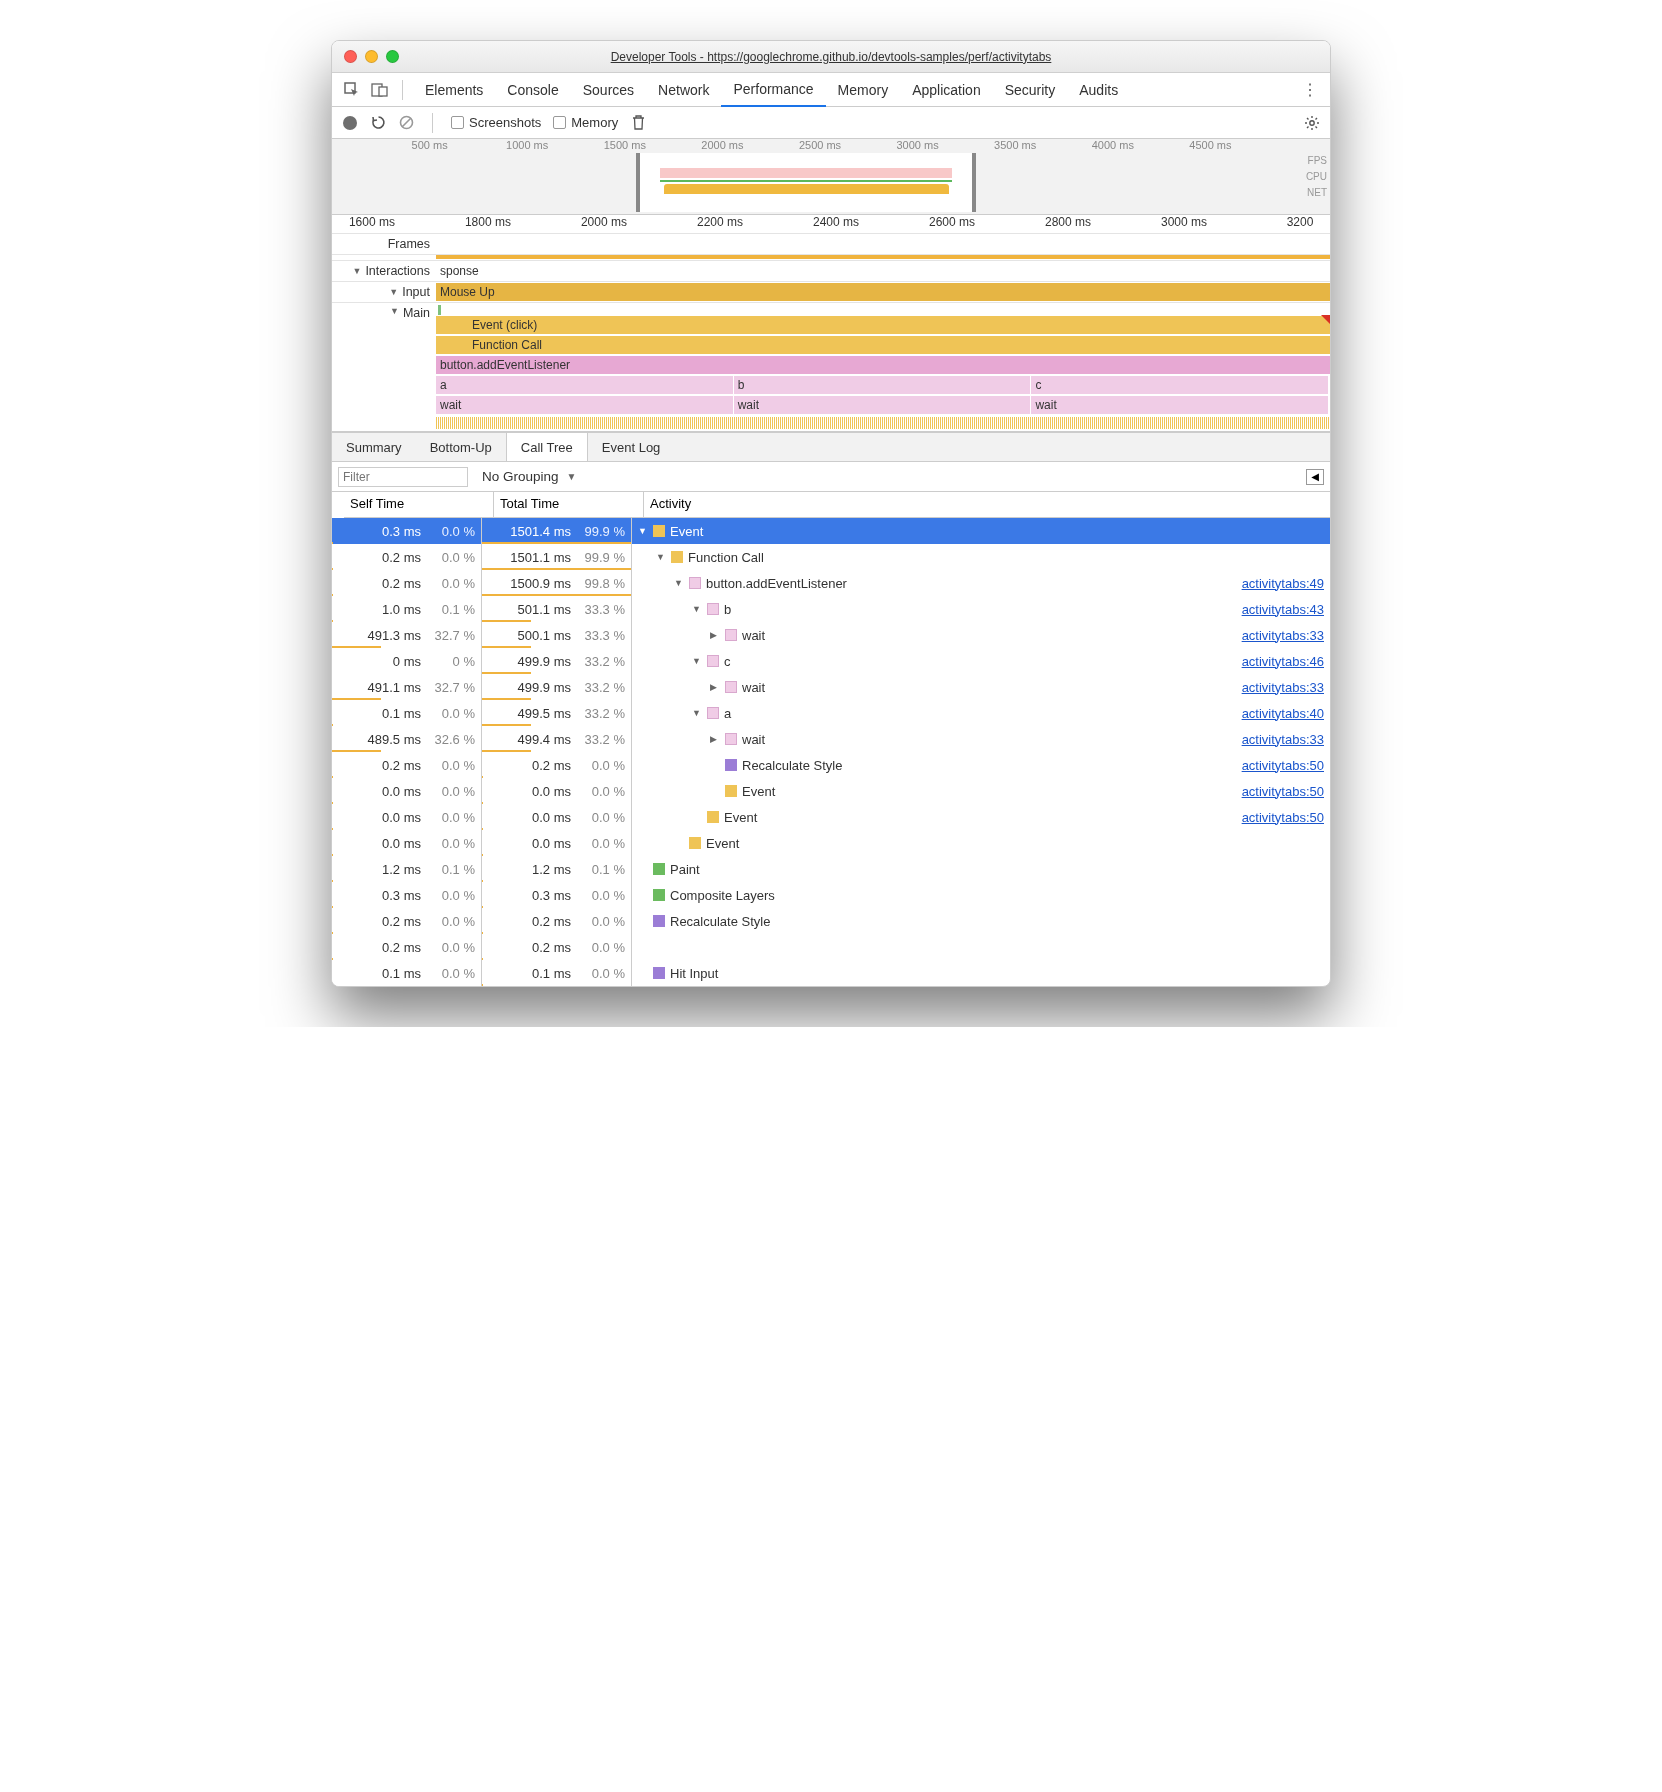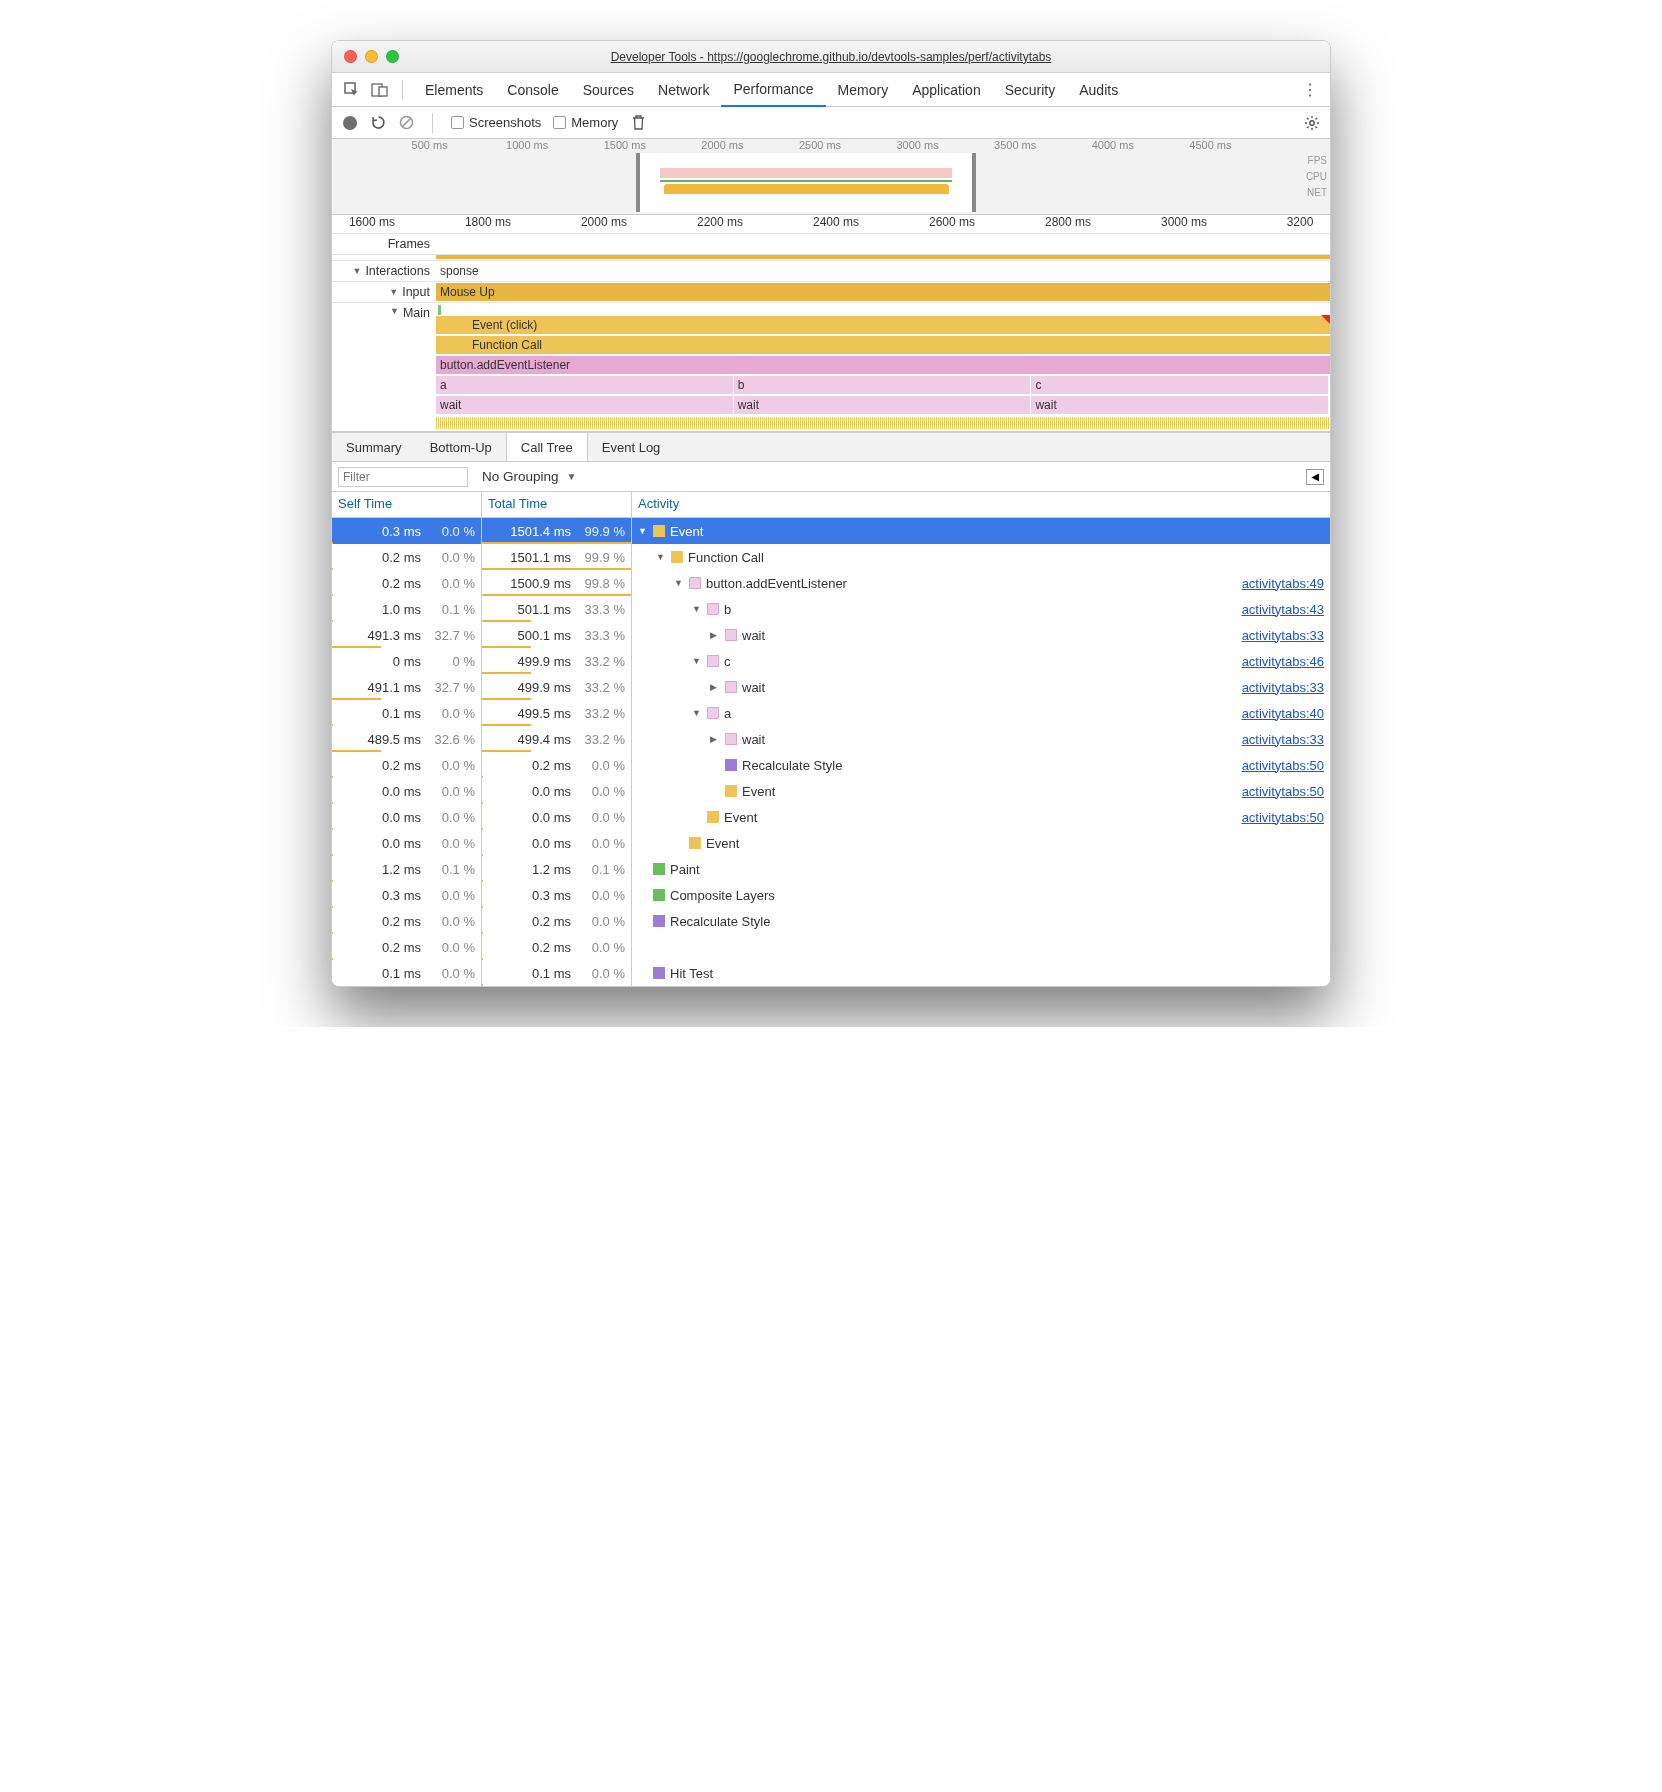--- a/index.html
+++ b/index.html
@@ -41,21 +41,21 @@
   .bar.green{background:#cfe8b8;} .bar.orange{background:#f0b33d;color:#fff0;} .bar.orange{color:#333;} .bar.yellow{background:#e6c55e;padding-left:36px;} .bar.pink{background:#e7a8d3;} .bar.pinkl{background:#f0cce6;}
   .main-stack{ display:flex; border-top:1px solid #e4e4e4;}
   .main-stack .track-body{ height:auto; padding:0;}
   .srow{ position:relative; height:20px; margin-bottom:0;}
   .bottom-tabs{ display:flex; height:30px; align-items:stretch; background:#f2f2f2; border-top:1px solid #ccc; border-bottom:1px solid #ccc;}
   .btab{ padding:0 14px; display:flex; align-items:center; font-size:13px; cursor:pointer; color:#333;}
   .btab.active{ background:#fff; border-left:1px solid #ccc; border-right:1px solid #ccc;}
   .filter-row{ display:flex; align-items:center; height:30px; border-bottom:1px solid #ccc; padding:0 6px; gap:14px;}
   .filter-input{ width:130px; height:20px; border:1px solid #ccc; font-size:12px; padding:0 4px;}
   .grouping{ font-size:13.5px; color:#333; display:flex; align-items:center; gap:8px;}
-  .tbl-head{ display:flex; height:26px; border-bottom:1px solid #ccc; font-size:13px; color:#0369a1;}
+  .tbl-head{ display:flex; height:26px; border-bottom:1px solid #ccc; font-size:13px; color:#000000;margin-left:12px;}
   .col-self{ width:150px; border-right:1px solid #ccc; padding:4px 6px;}
   .col-total{ width:150px; border-right:1px solid #ccc; padding:4px 6px;}
   .col-activity{ flex:1; padding:4px 6px;}
   .tbl-body{ max-height:480px; overflow:auto;}
   .trow{ display:flex; height:26px; font-size:13px; align-items:stretch;}
   .trow.selected{ background:#3b79e6; color:#fff;}
   .trow:not(.selected){ color:#333;}
   .c-self,.c-total{ width:150px; border-right:1px solid #ccc; display:flex; align-items:center; justify-content:flex-end; padding:0 6px; gap:6px; position:relative;}
   .c-self{ background:#fff;} .c-total{background:#fff;}
   .trow.selected .c-self,.trow.selected .c-total{ background:#3b79e6;}
@@ -567,18 +567,18 @@
           <span class="pct">0.0 %</span>
         </div>
         <div class="c-total">
           <div class="barline" style="width:1%;"></div>
           <span class="num">0.1 ms</span>
           <span class="pct">0.0 %</span>
         </div>
         <div class="c-act" style="padding-left: 6px;">
           <span class="exp-arrow"></span>
           <span class="swatch sw-purple"></span>
-          <span>Hit Test</span>
+          <span>Hit Input</span>
         </div>
       </div>
     </div>
 
 </div>
 
 </body></html>

